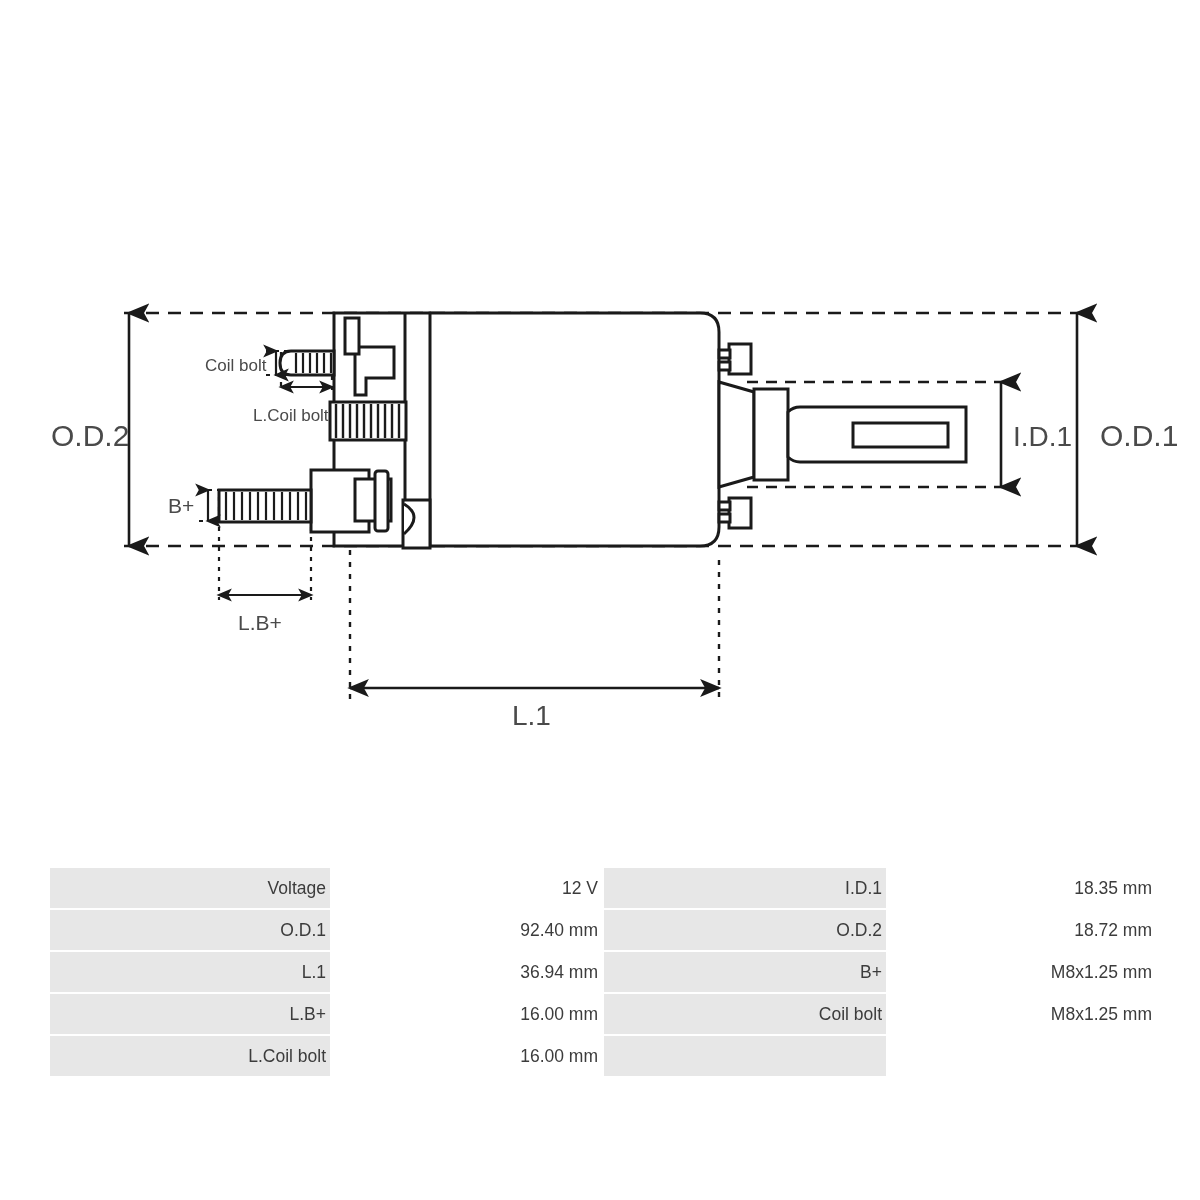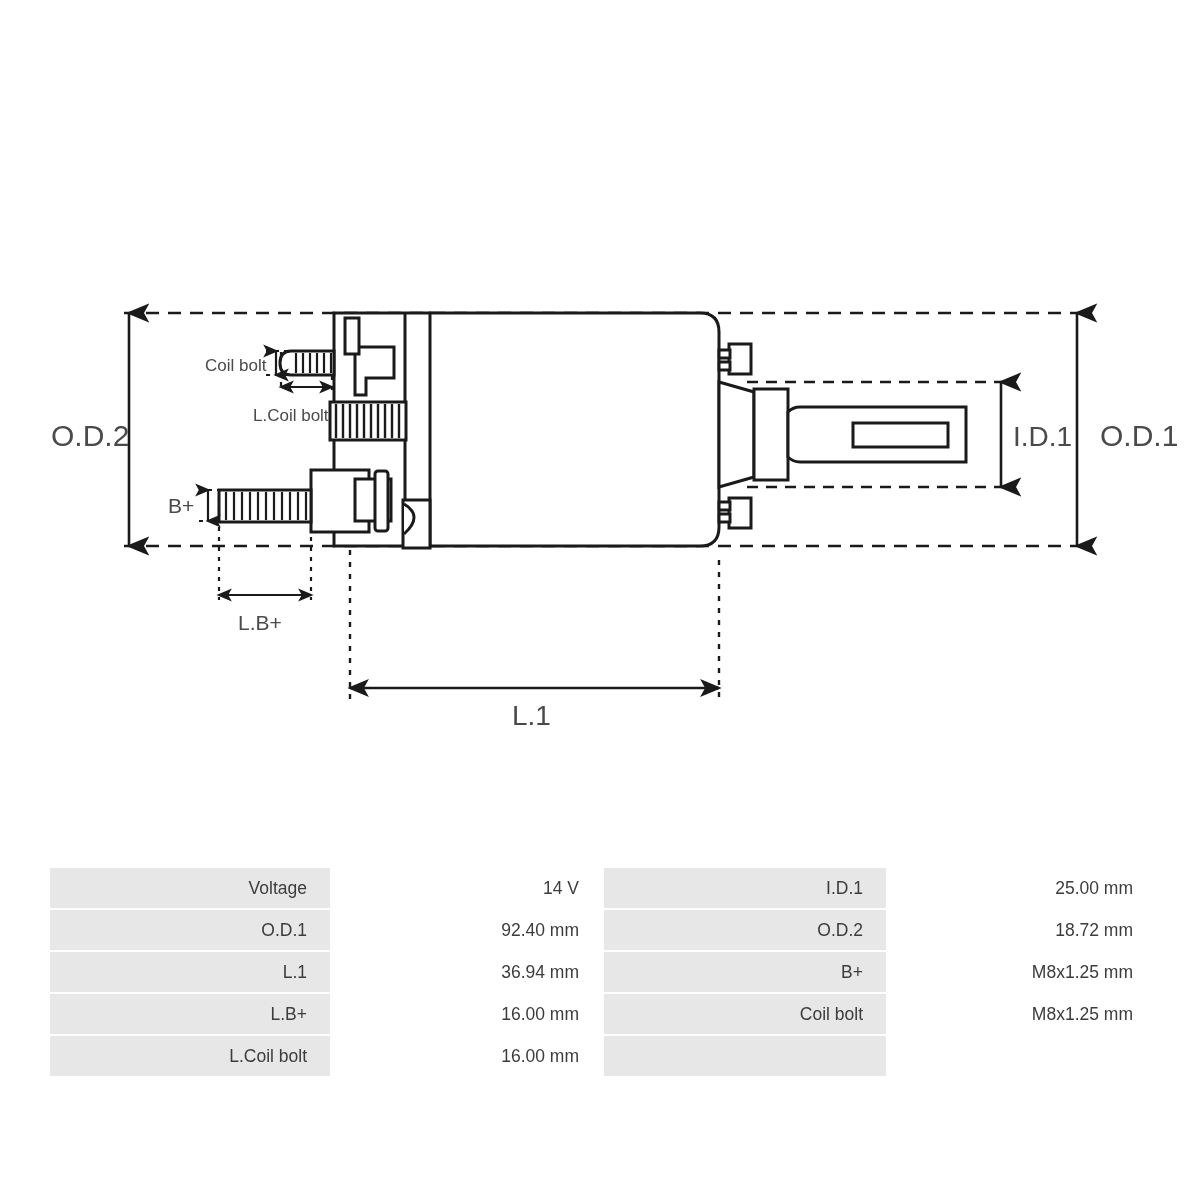--- a/index.html
+++ b/index.html
@@ -39,21 +39,21 @@
     width: 1104px;
   }
   table.spec-table {
     border-collapse: separate;
     border-spacing: 2px 2px;
     width: 1104px;
     table-layout: fixed;
   }
   table.spec-table td {
     height: 40px;
-    padding: 0 23px;
+    padding: 0 4px;
     font-size: 17.5px;
     text-align: right;
     vertical-align: middle;
     color: #3c3c3c;
     white-space: nowrap;
     overflow: hidden;
   }
   td.label-cell {
     background: #e7e7e7;
   }
@@ -257,23 +257,23 @@
     <table class="spec-table">
       <colgroup>
         <col class="c-label-1">
           <col class="c-value-1">
         <col class="c-label-2">
           <col class="c-value-2">
       </colgroup>
       <tbody>
         <tr>
           <td class="label-cell">Voltage</td>
-          <td class="value-cell">14 V</td>
+          <td class="value-cell">12 V</td>
           <td class="label-cell">I.D.1</td>
-          <td class="value-cell">25.00 mm</td>
+          <td class="value-cell">18.35 mm</td>
         </tr>
         <tr>
           <td class="label-cell">O.D.1</td>
           <td class="value-cell">92.40 mm</td>
           <td class="label-cell">O.D.2</td>
           <td class="value-cell">18.72 mm</td>
         </tr>
         <tr>
           <td class="label-cell">L.1</td>
           <td class="value-cell">36.94 mm</td>

